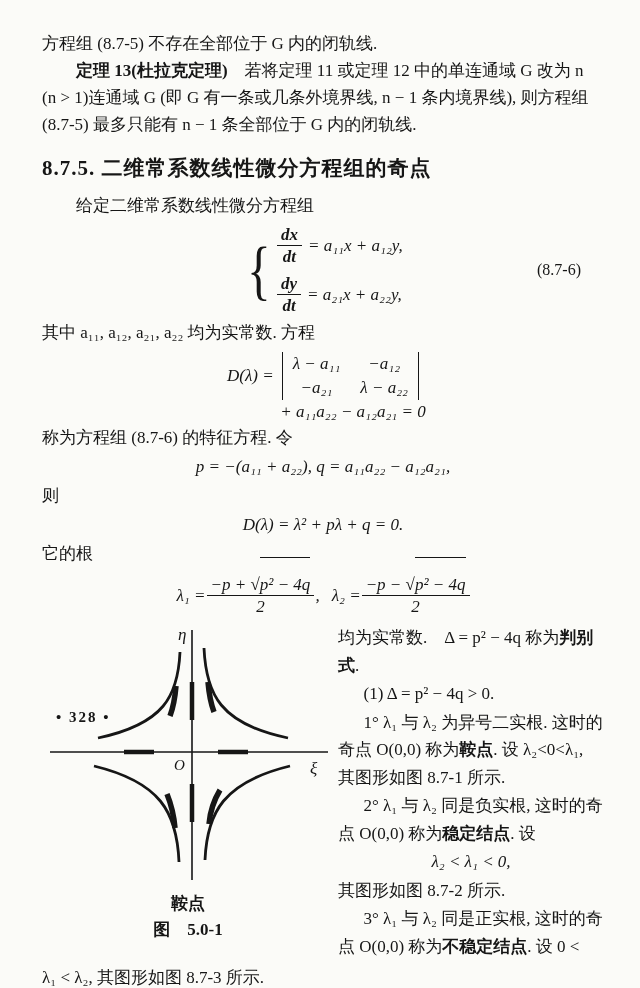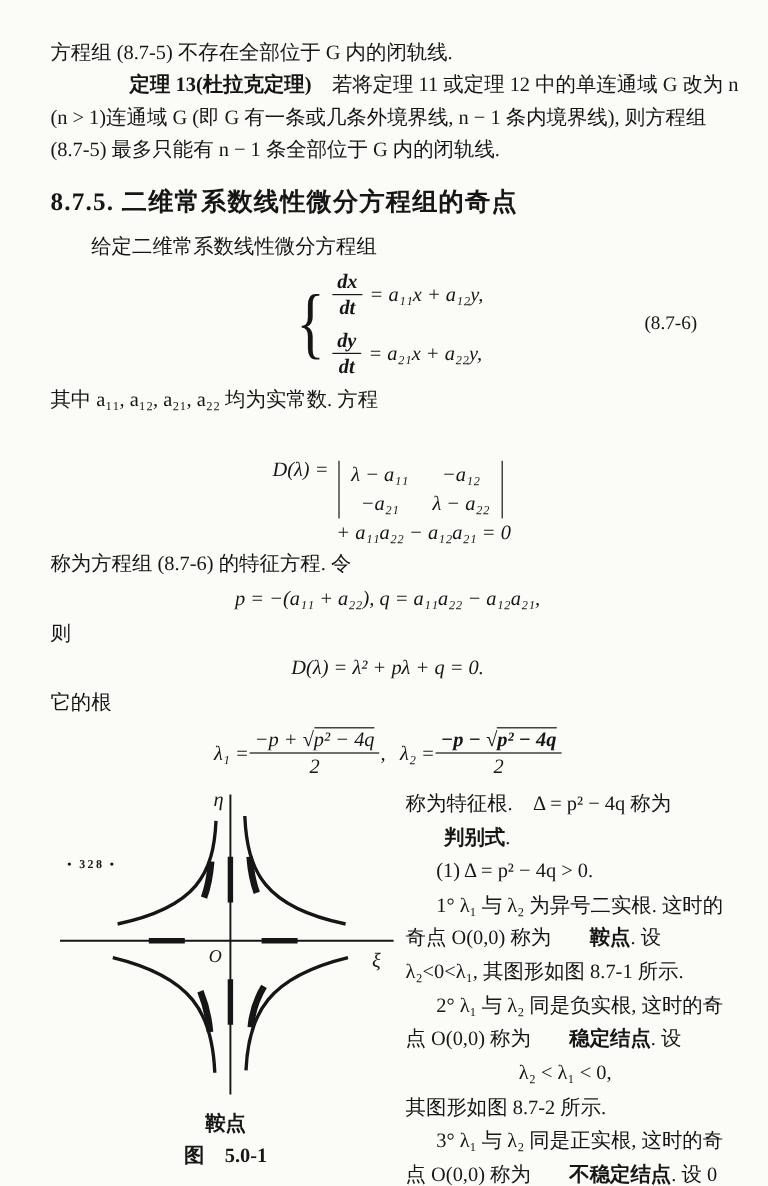--- a/index.html
+++ b/index.html
@@ -12,21 +12,21 @@
     position:relative;
   }
   .page{
     box-sizing:border-box;
     width:640px;height:740px;
     padding:30px 36px 0 42px;
     position:relative;
   }
   .line{font-size:17px;line-height:27px;white-space:nowrap;}
   .indent1{text-indent:2em;}
-  b,.bold{font-weight:bold;margin-left:32px;}
+  b,.bold{font-weight:bold;}
   .heading{
     font-size:21px;font-weight:bold;
     margin:16px 0 10px 0;letter-spacing:1px;
   }
   
   .eq-sys{
     position:relative;
     margin:6px 0 4px 0;
     display:flex;justify-content:center;align-items:center;
   }
@@ -44,41 +44,41 @@
   .eq-label{
     position:absolute;right:23px;top:50%;transform:translateY(-50%);
     font-size:16px;font-style:normal;
   }
   
   .det-block{margin:6px 0 2px 0;font-size:17px;font-style:italic;}
   .det-line1{display:flex;justify-content:center;align-items:center;gap:8px;}
   .det{
     border-left:1.6px solid #161616;border-right:1.6px solid #161616;
     padding:2px 10px;
-    display:grid;grid-template-columns:auto auto;column-gap:20px;row-gap:4px;margin-top:32px;
+    display:grid;grid-template-columns:auto auto;column-gap:20px;row-gap:4px;
   }
   .det span{text-align:center;}
   .det-line2{text-align:center;margin-top:2px;padding-left:60px;}
   .ctr-eq{text-align:center;font-size:17px;font-style:italic;line-height:27px;margin:2px 0;}
   
   .roots{display:flex;justify-content:center;align-items:center;gap:1px;font-size:17px;font-style:italic;margin:8px 0 6px 0;}
   .rad{white-space:nowrap;}
-  .ovl{border-top:1.3px solid #161616;padding-top:0;}
+  .ovl{border-top:1.3px solid #161616;padding-top:17px;}
   
   .twocol{display:flex;margin-top:8px;}
   .figcol{width:296px;flex:none;}
   .rightcol{width:266px;flex:none;font-size:17px;line-height:27.5px;}
   .rightcol p{margin:0;}
   .rightcol .sp{margin-top:1px;}
   .figwrap{width:292px;}
   .figcap{text-align:center;font-size:17px;font-weight:bold;line-height:24px;margin-top:2px;}
   .bottomlines{font-size:17px;line-height:28px;margin-top:4px;}
   .pagenum{
     position:absolute;left:56px;bottom:14px;
-    font-size:10px;font-weight:bold;letter-spacing:2px;
+    font-size:15px;font-weight:bold;letter-spacing:2px;
   }
   svg text{font-family:"Liberation Serif","DejaVu Serif",serif;}
 </style>
 </head>
 <body>
 
 <div class="page">
 
   <div class="line">方程组 (8.7-5) 不存在全部位于 G 内的闭轨线.</div>
 
@@ -141,21 +141,21 @@
   <div class="roots">
     <span>λ₁ =</span>
     <span class="frac">
       <span class="num" style="font-weight:normal"><span>−p + </span><span class="rad"><span>√</span><span class="ovl">p² − 4q</span></span></span>
       <span class="den" style="font-weight:normal">2</span>
     </span>
     <span>,</span>
     <span style="width:10px"></span>
     <span>λ₂ =</span>
     <span class="frac">
-      <span class="num" style="font-weight:bold"><span>−p − </span><span class="rad"><span>√</span><span class="ovl">p² − 4q</span></span></span>
+      <span class="num" style="font-weight:normal"><span>−p − </span><span class="rad"><span>√</span><span class="ovl">p² − 4q</span></span></span>
       <span class="den" style="font-weight:normal">2</span>
     </span>
   </div>
 
   <div class="twocol">
 
     <div class="figcol">
       <div class="figwrap">
         <svg width="292" height="262" viewBox="0 0 292 262">
 
@@ -180,25 +180,25 @@
           <text x="136" y="16" font-size="17" font-style="italic" fill="#161616">η</text>
           <text x="268" y="150" font-size="17" font-style="italic" fill="#161616">ξ</text>
           <text x="132" y="146" font-size="15" font-style="italic" fill="#161616">O</text>
         </svg>
         <div class="figcap">鞍点</div>
         <div class="figcap">图　5.0-1</div>
       </div>
     </div>
 
     <div class="rightcol">
-      <p><span>称为特征根.　Δ = p² − 4q 称为</span><b>判别式</b><span>.</span></p>
+      <p><span>均为实常数.　Δ = p² − 4q 称为</span><b>判别式</b><span>.</span></p>
       <p class="sp" style="text-indent:1.5em">(1) Δ = p² − 4q &gt; 0.</p>
       <p class="sp" style="text-indent:1.5em"><span>1° λ₁ 与 λ₂ 为异号二实根. 这时的奇点 O(0,0) 称为</span><b>鞍点</b><span>. 设 λ₂&lt;0&lt;λ₁, 其图形如图 8.7-1 所示.</span></p>
       <p class="sp" style="text-indent:1.5em"><span>2° λ₁ 与 λ₂ 同是负实根, 这时的奇点 O(0,0) 称为</span><b>稳定结点</b><span>. 设</span></p>
-      <p style="text-align:center;margin:1px 0">λ₂ &lt; λ₁ &lt; 0,</p>
+      <p style="text-align:center;font-style:italic;margin:1px 0">λ₂ &lt; λ₁ &lt; 0,</p>
       <p>其图形如图 8.7-2 所示.</p>
       <p class="sp" style="text-indent:1.5em"><span>3° λ₁ 与 λ₂ 同是正实根, 这时的奇点 O(0,0) 称为</span><b>不稳定结点</b><span>. 设 0 &lt;</span></p>
     </div>
   </div>
 
   <div class="bottomlines">
     <div>λ₁ &lt; λ₂, 其图形如图 8.7-3 所示.</div>
 
   </div>
 

